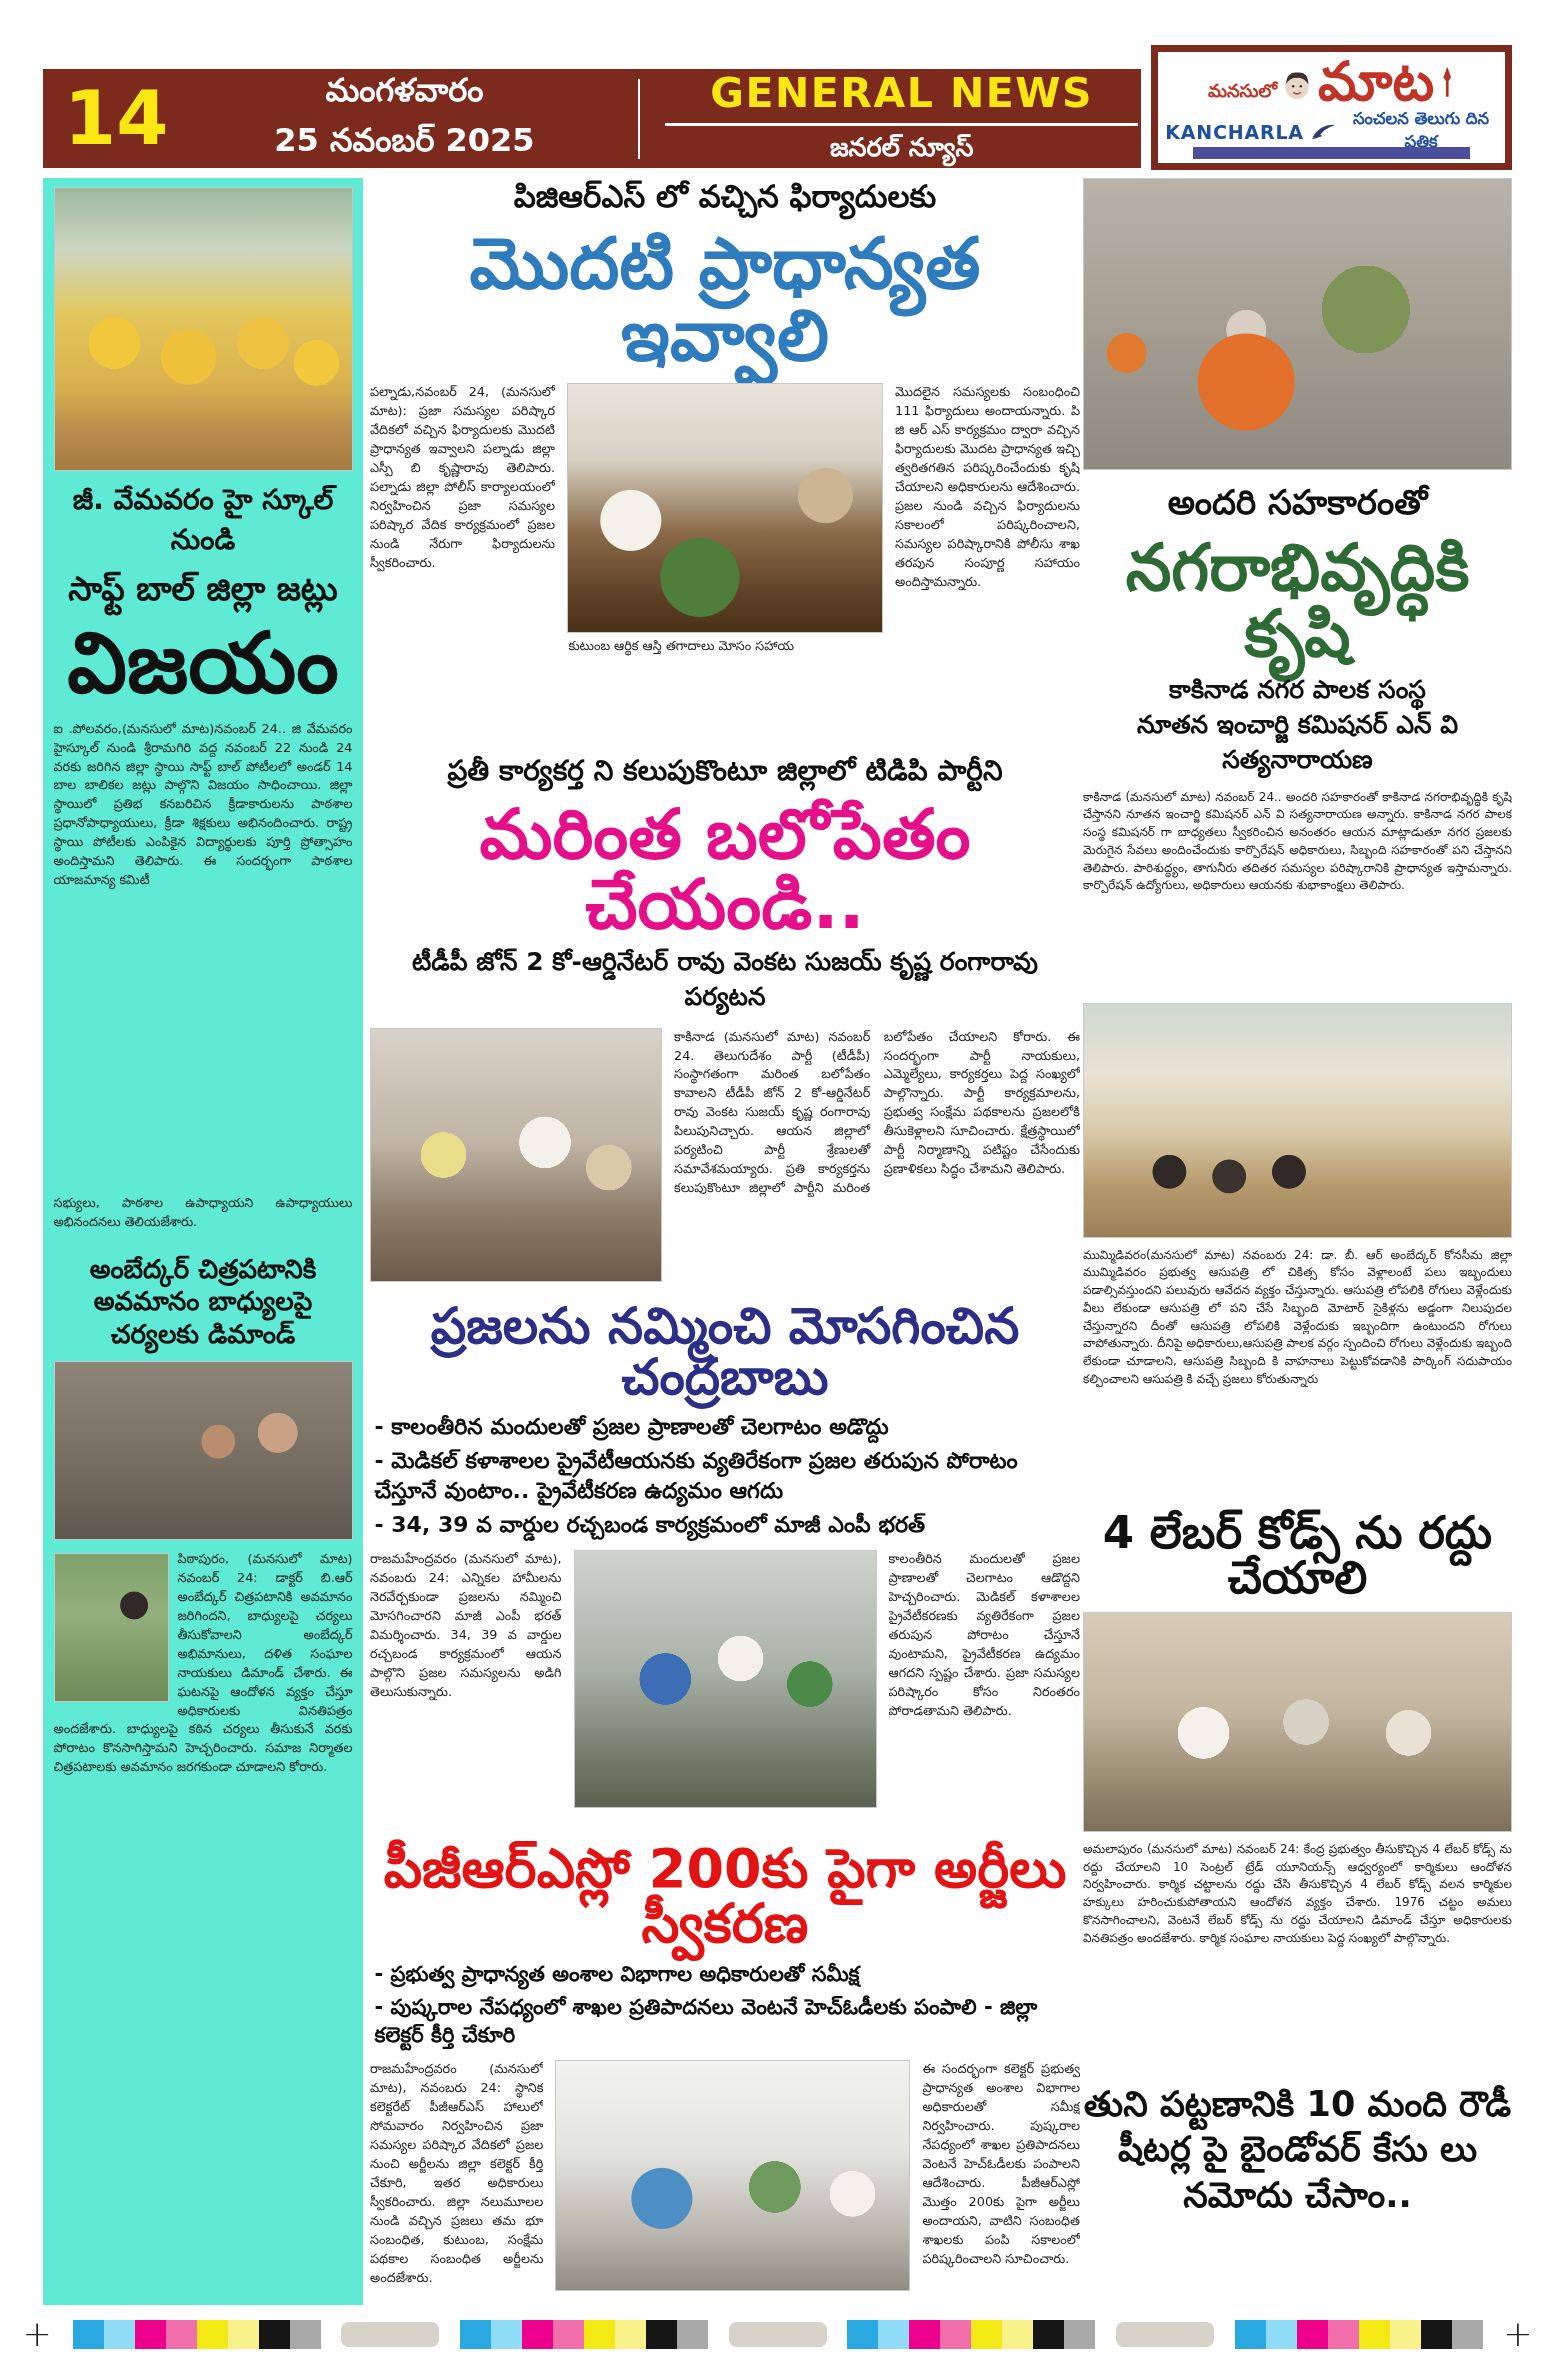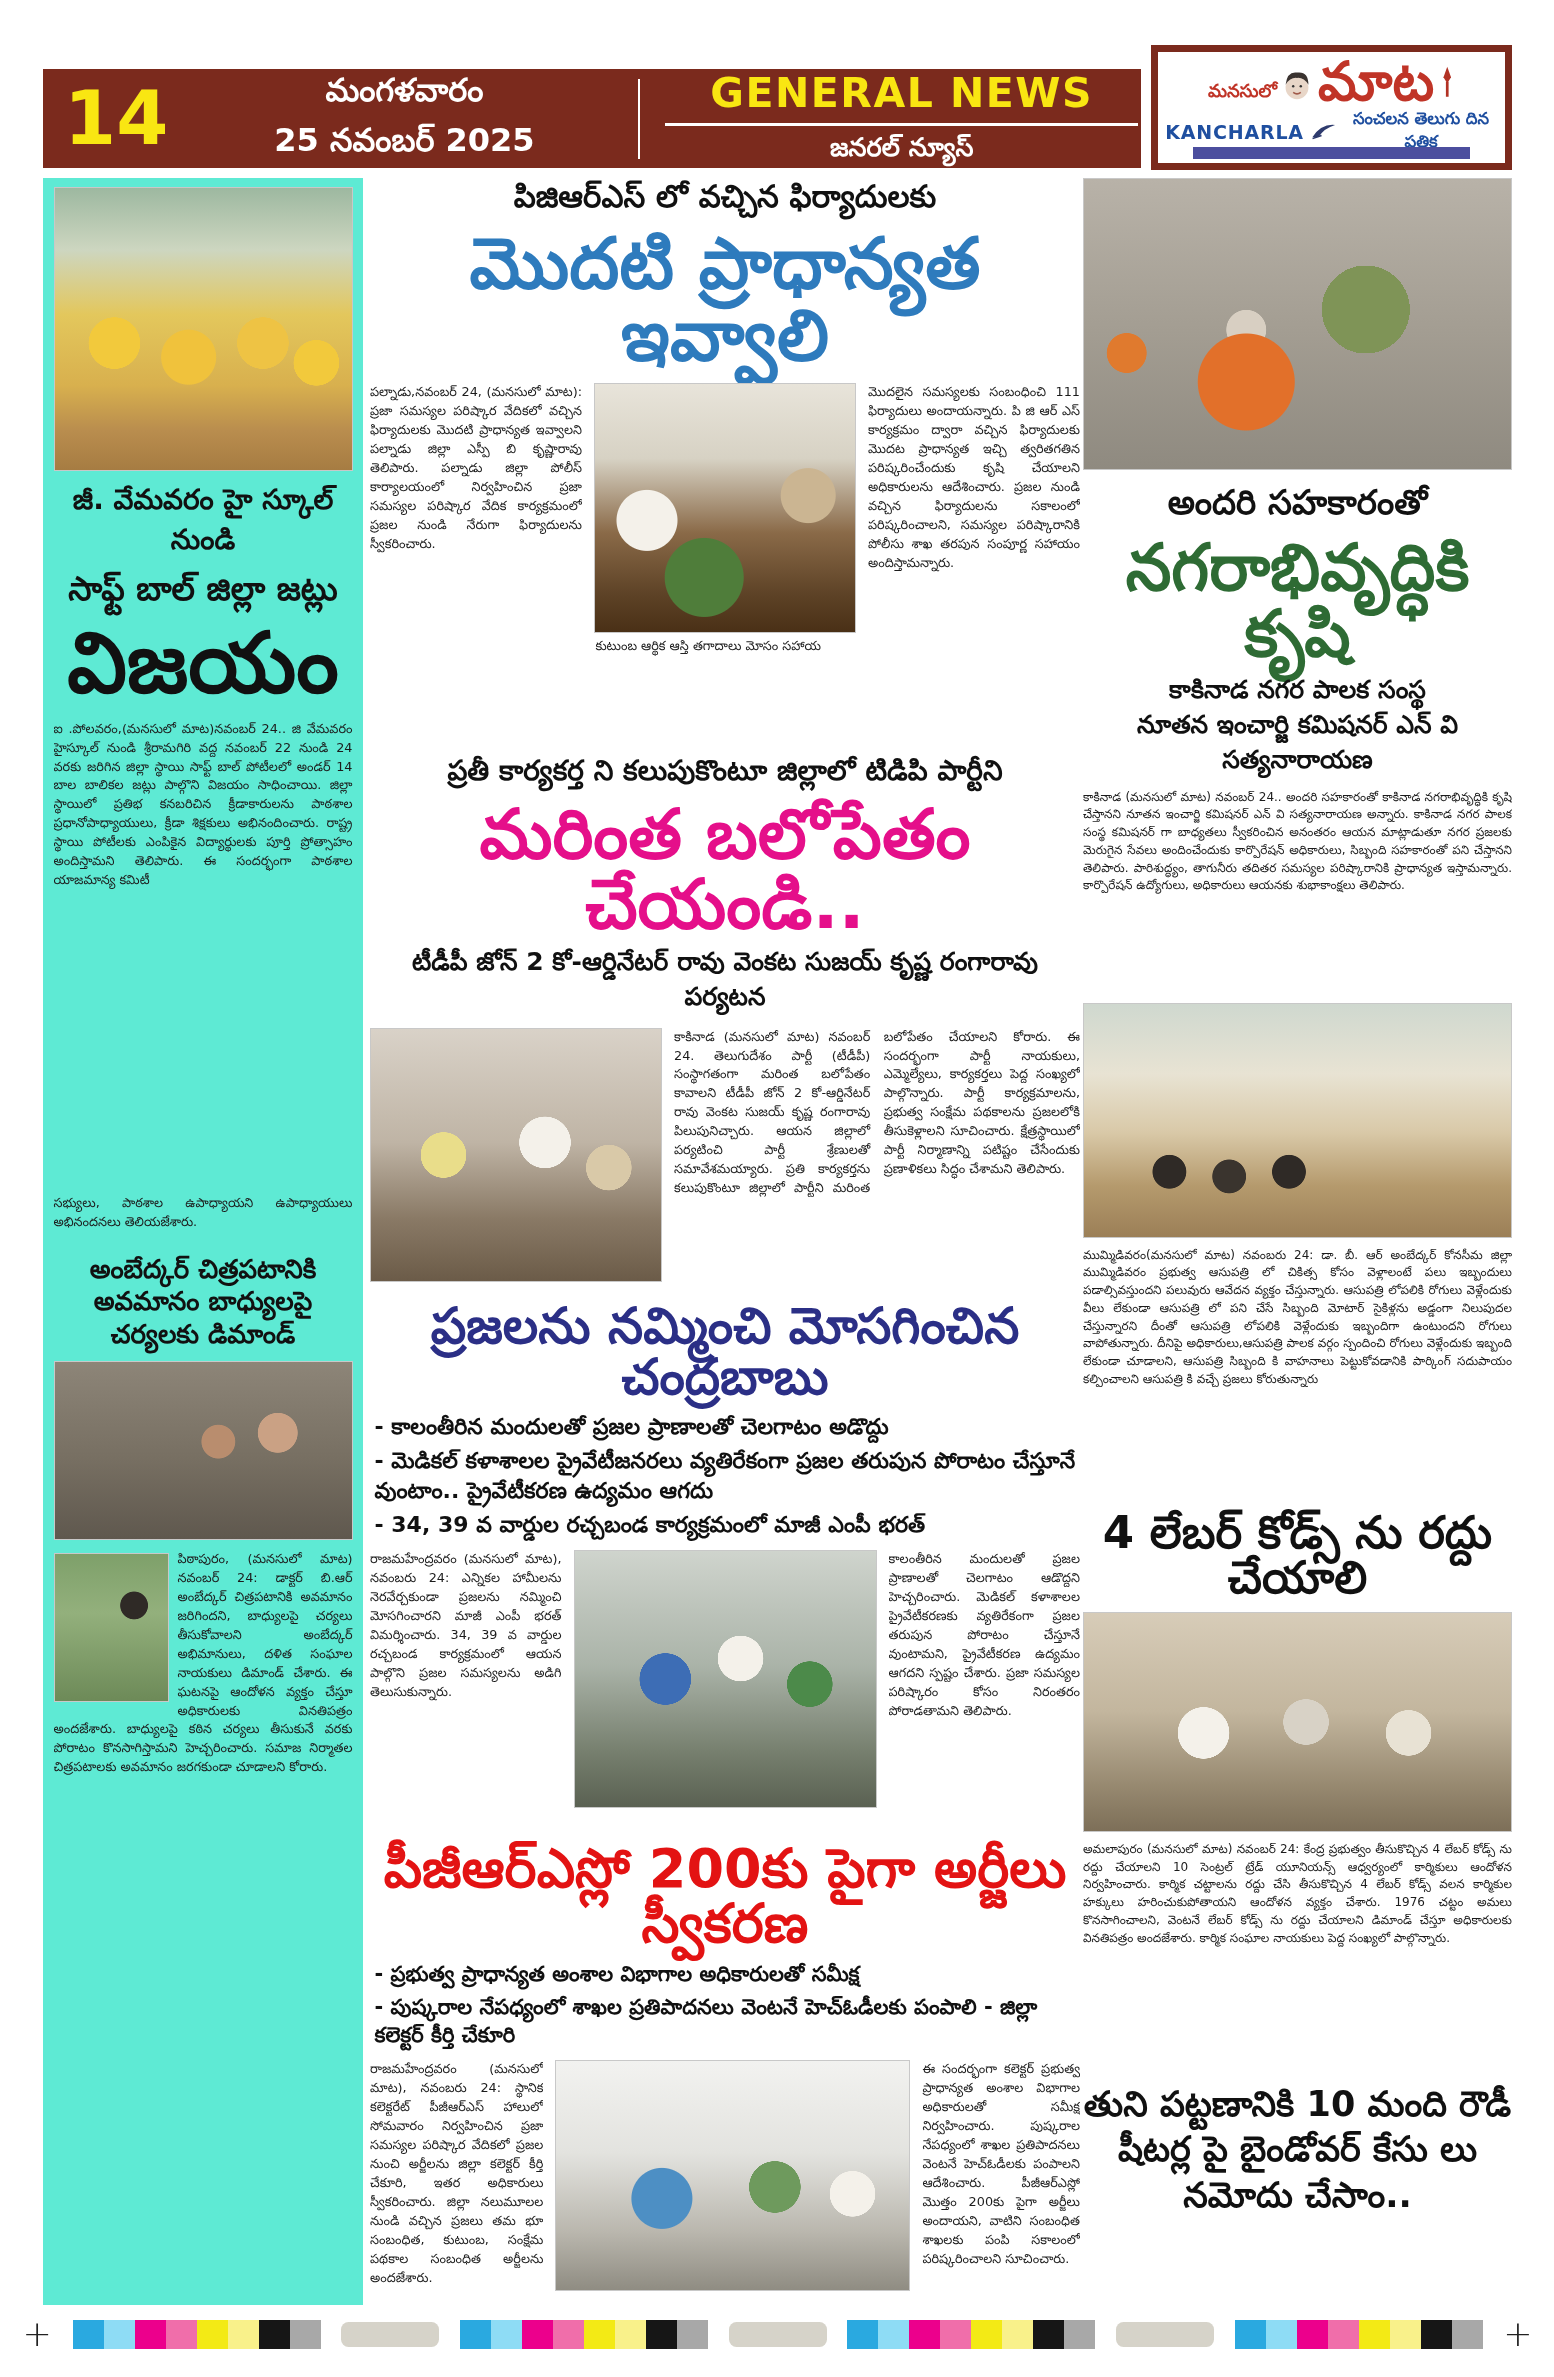--- a/index.html
+++ b/index.html
@@ -137,21 +137,21 @@
     </div>
   </div>
 
   <div class="abs centercol" style="left:370px;top:178px;width:710px;height:2127px;">
 
     <div>
       <div class="kicker" style="font-size:31px;">పిజిఆర్ఎస్ లో వచ్చిన ఫిర్యాదులకు</div>
       <div class="headline c-blue" style="font-size:71px;margin:6px 0 10.5px 0;">మొదటి ప్రాధాన్యత ఇవ్వాలి</div>
       <div class="row">
         <div class="body" style="flex:1;height:353px;overflow:hidden;">పల్నాడు,నవంబర్ 24, (మనసులో మాట): ప్రజా సమస్యల పరిష్కార వేదికలో వచ్చిన ఫిర్యాదులకు మొదటి ప్రాధాన్యత ఇవ్వాలని పల్నాడు జిల్లా ఎస్పీ బి కృష్ణారావు తెలిపారు. పల్నాడు జిల్లా పోలీస్ కార్యాలయంలో నిర్వహించిన ప్రజా సమస్యల పరిష్కార వేదిక కార్యక్రమంలో ప్రజల నుండి నేరుగా ఫిర్యాదులను స్వీకరించారు.</div>
-        <div style="width:262px;">
+        <div style="width:316px;">
           <div class="photo" style="height:248px;background-image:
               radial-gradient(circle at 42% 78%, #4f7d3a 0 39px, transparent 40px),
               radial-gradient(circle at 20% 55%, #f4f1ea 0 30px, transparent 31px),
               radial-gradient(circle at 82% 45%, #cbb592 0 27px, transparent 28px),
               linear-gradient(180deg,#e8e4da 0%,#d7d2c4 30%,#8a6a48 60%,#5d4226 85%,#4a3016 100%);"></div>
           <div class="caption">కుటుంబ ఆర్థిక ఆస్తి తగాదాలు మోసం సహాయ</div>
         </div>
         <div class="body" style="flex:1;height:353px;overflow:hidden;">మొదలైన సమస్యలకు సంబంధించి 111 ఫిర్యాదులు అందాయన్నారు. పి జి ఆర్ ఎస్ కార్యక్రమం ద్వారా వచ్చిన ఫిర్యాదులకు మొదట ప్రాధాన్యత ఇచ్చి త్వరితగతిన పరిష్కరించేందుకు కృషి చేయాలని అధికారులను ఆదేశించారు. ప్రజల నుండి వచ్చిన ఫిర్యాదులను సకాలంలో పరిష్కరించాలని, సమస్యల పరిష్కారానికి పోలీసు శాఖ తరపున సంపూర్ణ సహాయం అందిస్తామన్నారు.</div>
       </div>
     </div>
@@ -167,21 +167,21 @@
             radial-gradient(circle at 82% 55%, #d9c9a8 0 22.6px, transparent 23px),
             linear-gradient(180deg,#d9d2c8 0%,#bfb4a5 45%,#8a7a66 75%,#6b5b48 100%);"></div>
         <div class="body cols2" style="flex:1;height:252px;overflow:hidden;">కాకినాడ (మనసులో మాట) నవంబర్ 24. తెలుగుదేశం పార్టీ (టీడీపీ) సంస్థాగతంగా మరింత బలోపేతం కావాలని టీడీపీ జోన్ 2 కో-ఆర్డినేటర్ రావు వెంకట సుజయ్ కృష్ణ రంగారావు పిలుపునిచ్చారు. ఆయన జిల్లాలో పర్యటించి పార్టీ శ్రేణులతో సమావేశమయ్యారు. ప్రతి కార్యకర్తను కలుపుకొంటూ జిల్లాలో పార్టీని మరింత బలోపేతం చేయాలని కోరారు. ఈ సందర్భంగా పార్టీ నాయకులు, ఎమ్మెల్యేలు, కార్యకర్తలు పెద్ద సంఖ్యలో పాల్గొన్నారు. పార్టీ కార్యక్రమాలను, ప్రభుత్వ సంక్షేమ పథకాలను ప్రజలలోకి తీసుకెళ్లాలని సూచించారు. క్షేత్రస్థాయిలో పార్టీ నిర్మాణాన్ని పటిష్టం చేసేందుకు ప్రణాళికలు సిద్ధం చేశామని తెలిపారు.</div>
       </div>
     </div>
 
     <div style="margin-top:19.6px;">
       <div class="headline c-navy" style="font-size:50px;">ప్రజలను నమ్మించి మోసగించిన చంద్రబాబు</div>
       <div class="bullets" style="font-size:22px;margin:9px 0 10.5px 4.5px;">
         <div>- కాలంతీరిన మందులతో ప్రజల ప్రాణాలతో చెలగాటం అడొద్దు</div>
-        <div>- మెడికల్ కళాశాలల ప్రైవేటీజనరలు వ్యతిరేకంగా ప్రజల తరుపున పోరాటం చేస్తూనే వుంటాం.. ప్రైవేటీకరణ ఉద్యమం ఆగదు</div>
+        <div>- మెడికల్ కళాశాలల ప్రైవేటీఆయనకు వ్యతిరేకంగా ప్రజల తరుపున పోరాటం చేస్తూనే వుంటాం.. ప్రైవేటీకరణ ఉద్యమం ఆగదు</div>
         <div>- 34, 39 వ వార్డుల రచ్చబండ కార్యక్రమంలో మాజీ ఎంపీ భరత్</div>
       </div>
       <div class="row">
         <div class="body" style="flex:1;height:271px;overflow:hidden;">రాజమహేంద్రవరం (మనసులో మాట), నవంబరు 24: ఎన్నికల హామీలను నెరవేర్చకుండా ప్రజలను నమ్మించి మోసగించారని మాజీ ఎంపీ భరత్ విమర్శించారు. 34, 39 వ వార్డుల రచ్చబండ కార్యక్రమంలో ఆయన పాల్గొని ప్రజల సమస్యలను అడిగి తెలుసుకున్నారు.</div>
         <div class="photo" style="width:301px;height:256px;flex:none;background-image:
             radial-gradient(circle at 30% 50%, #3d6db5 0 25.6px, transparent 26px),
             radial-gradient(circle at 55% 42%, #f4f1ea 0 22.6px, transparent 23px),
             radial-gradient(circle at 78% 52%, #4c8a4a 0 22.6px, transparent 23px),
             linear-gradient(180deg,#cfd4cd 0%,#aab3a8 45%,#77806f 78%,#5a6152 100%);"></div>
         <div class="body" style="flex:1;height:271px;overflow:hidden;">కాలంతీరిన మందులతో ప్రజల ప్రాణాలతో చెలగాటం ఆడొద్దని హెచ్చరించారు. మెడికల్ కళాశాలల ప్రైవేటీకరణకు వ్యతిరేకంగా ప్రజల తరుపున పోరాటం చేస్తూనే వుంటామని, ప్రైవేటీకరణ ఉద్యమం ఆగదని స్పష్టం చేశారు. ప్రజా సమస్యల పరిష్కారం కోసం నిరంతరం పోరాడతామని తెలిపారు.</div>

